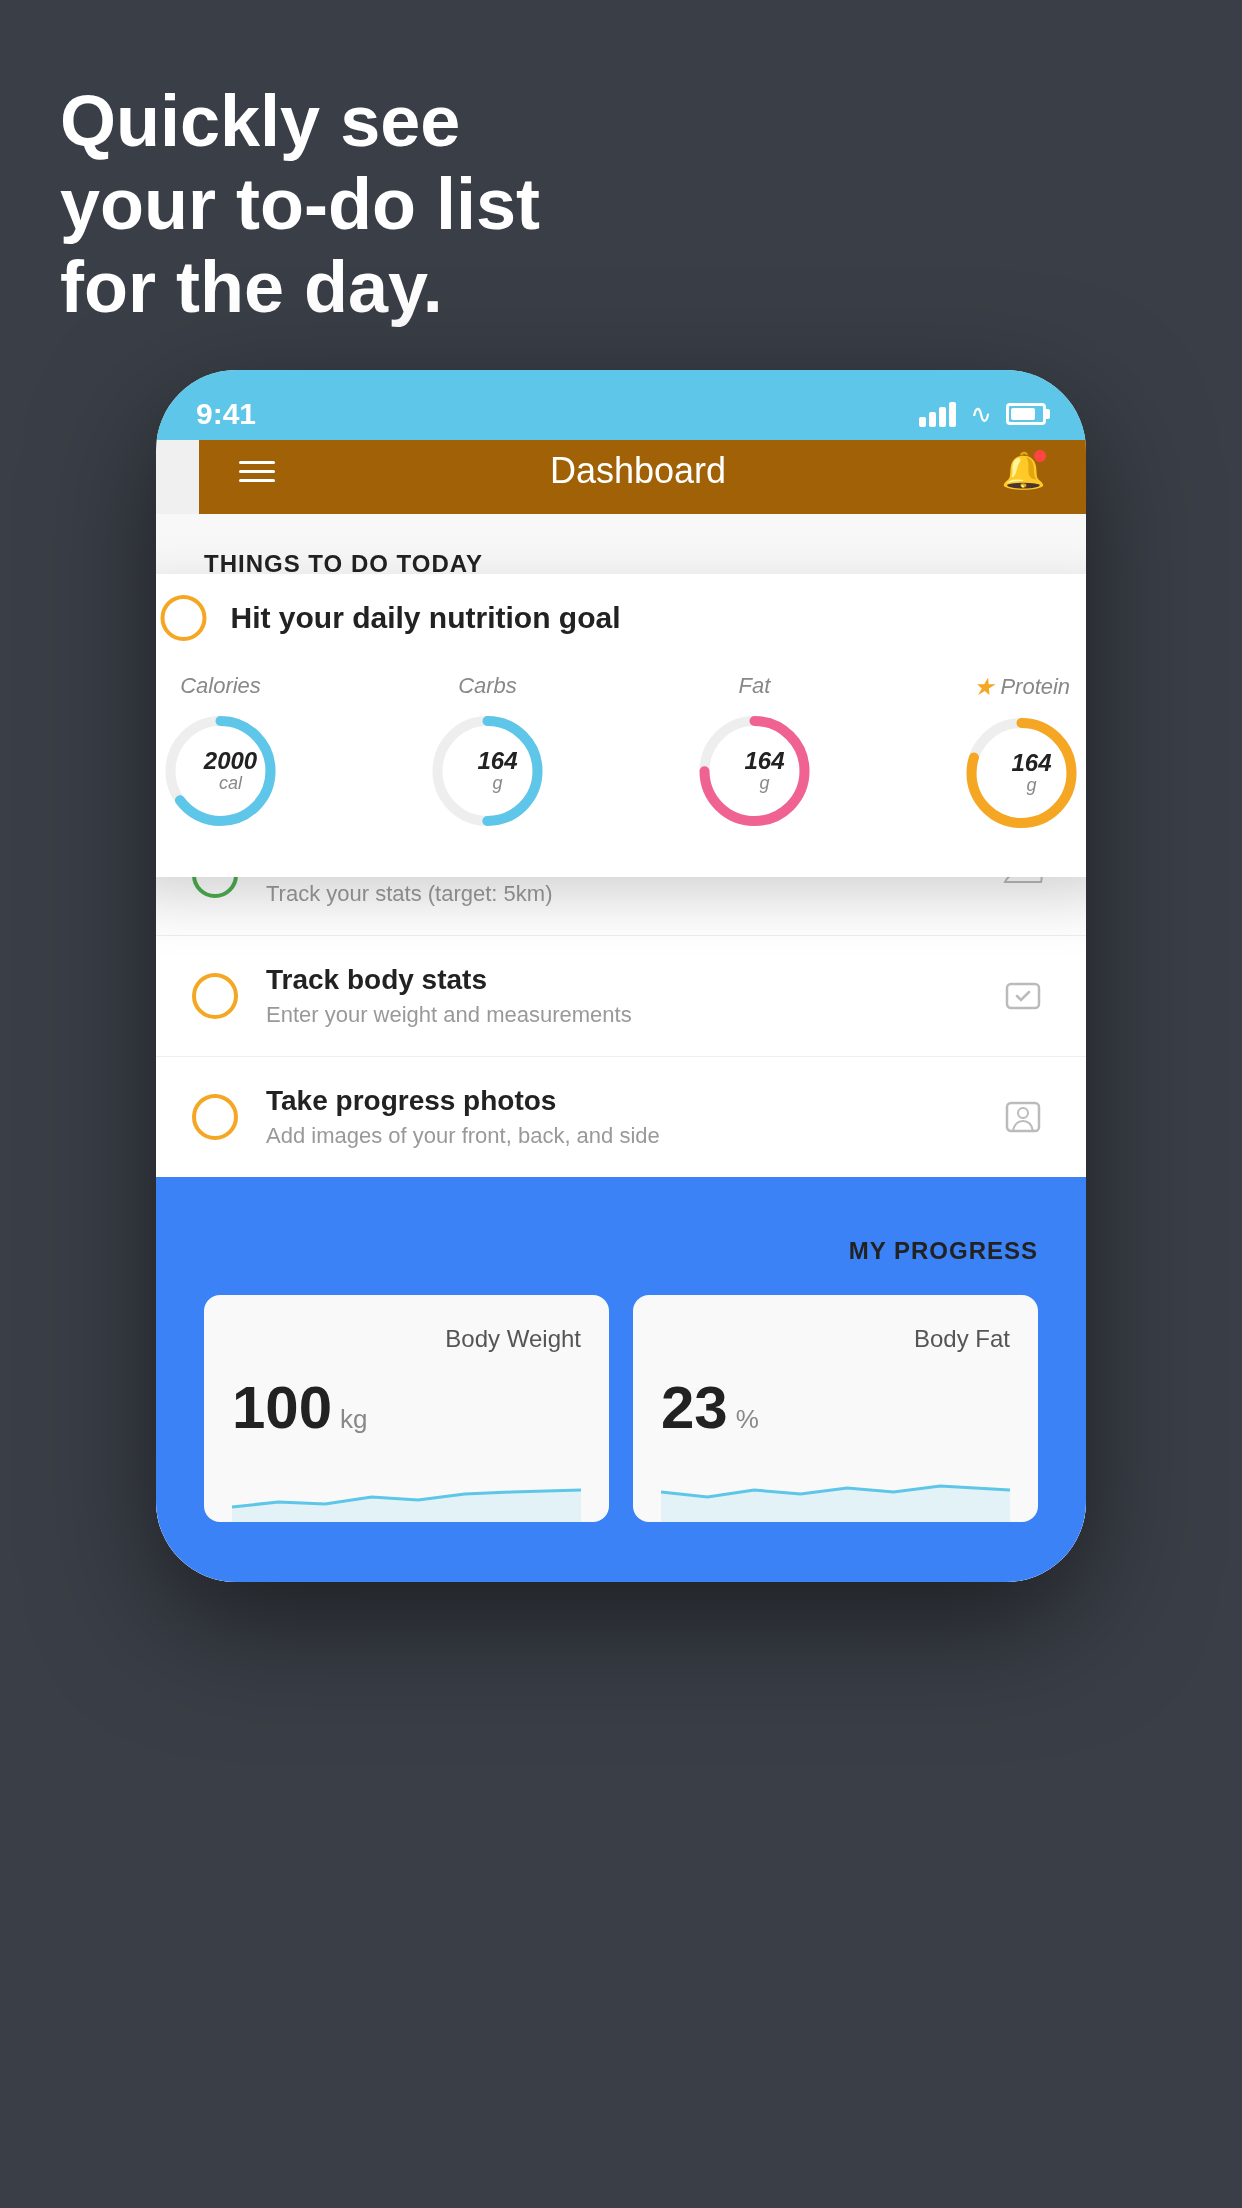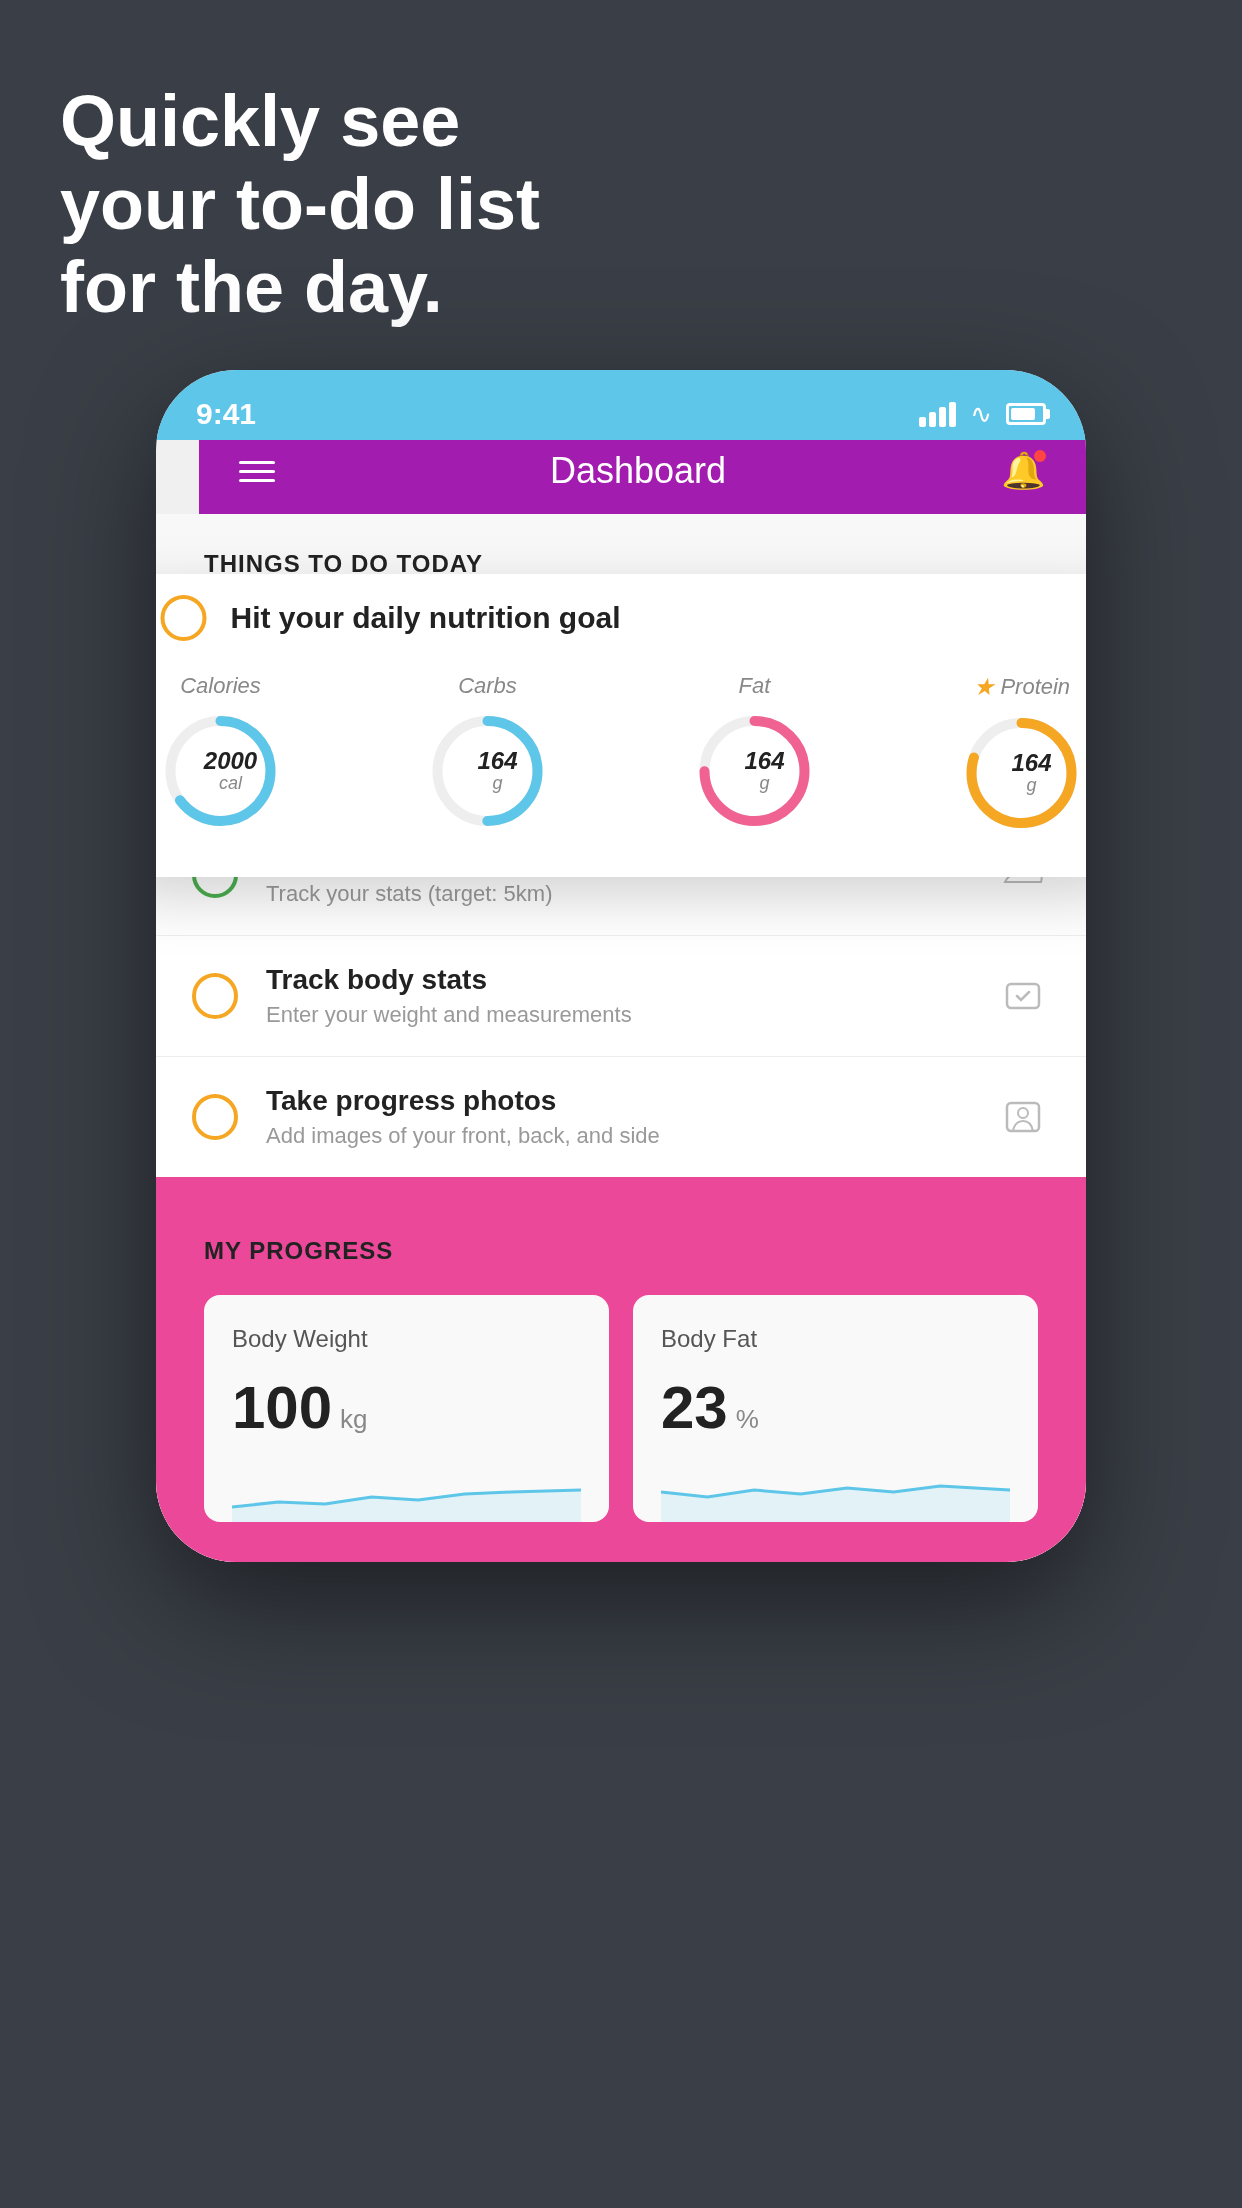--- a/index.html
+++ b/index.html
@@ -107,21 +107,21 @@
     }
     .battery-fill {
       background: white;
       height: 100%;
       width: 80%;
       border-radius: 2px;
     }
 
     
     .nav-bar {
-      background: #a21caf;
+      background: #a16207;
       padding: 10px 40px 22px 40px;
       display: flex;
       justify-content: space-between;
       align-items: center;
       margin-left: 43px;
     }
 
     .hamburger {
       display: flex;
       flex-direction: column;
@@ -336,22 +336,23 @@
       height: 54px;
       display: flex;
       align-items: center;
       justify-content: center;
       color: #bbb;
       font-size: 36px;
     }
 
     
     .progress-section {
-      background: #ec4899;
-      padding: 60px 48px 40px 48px;
+      background: #3b82f6;
+      padding: 60px 48px 60px 48px;
+      text-align: right;
     }
 
     .progress-title {
       font-size: 24px;
       font-weight: 800;
       color: #222;
       letter-spacing: 1px;
       text-transform: uppercase;
       margin-bottom: 30px;
     }

